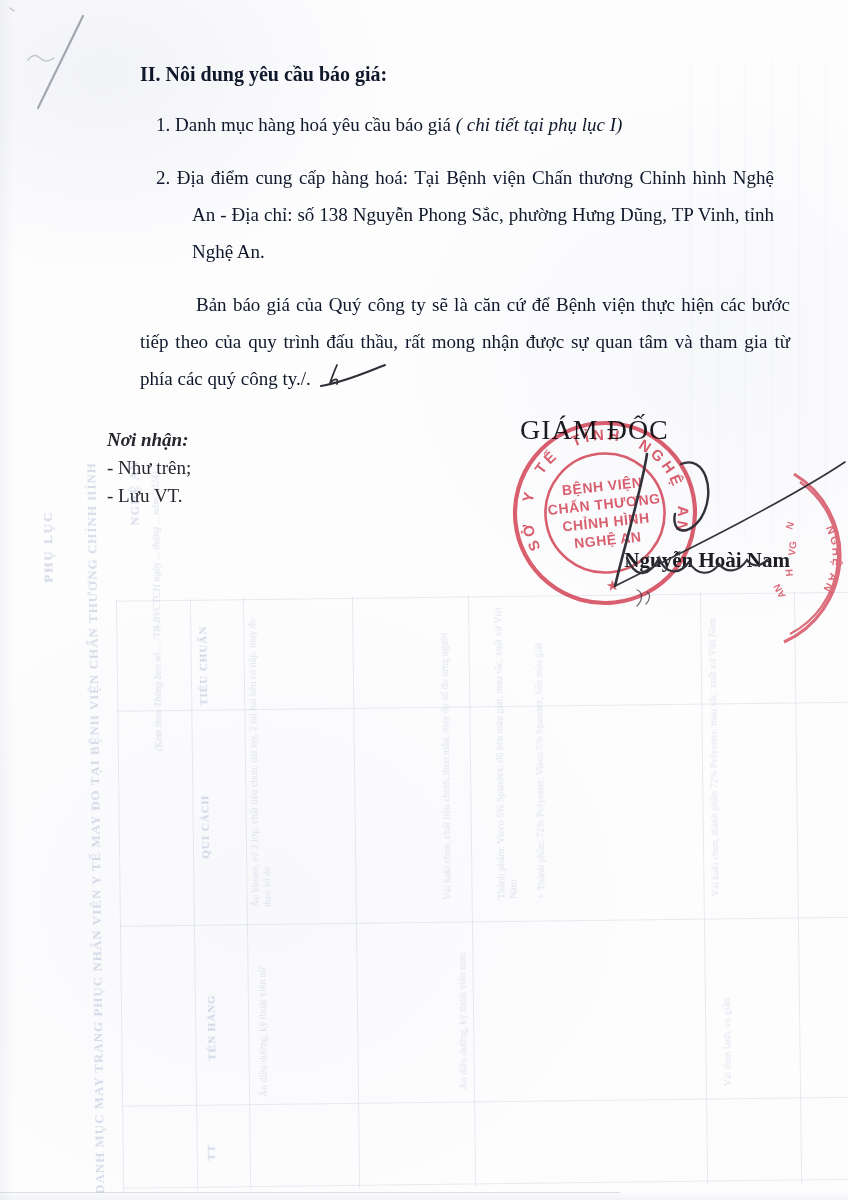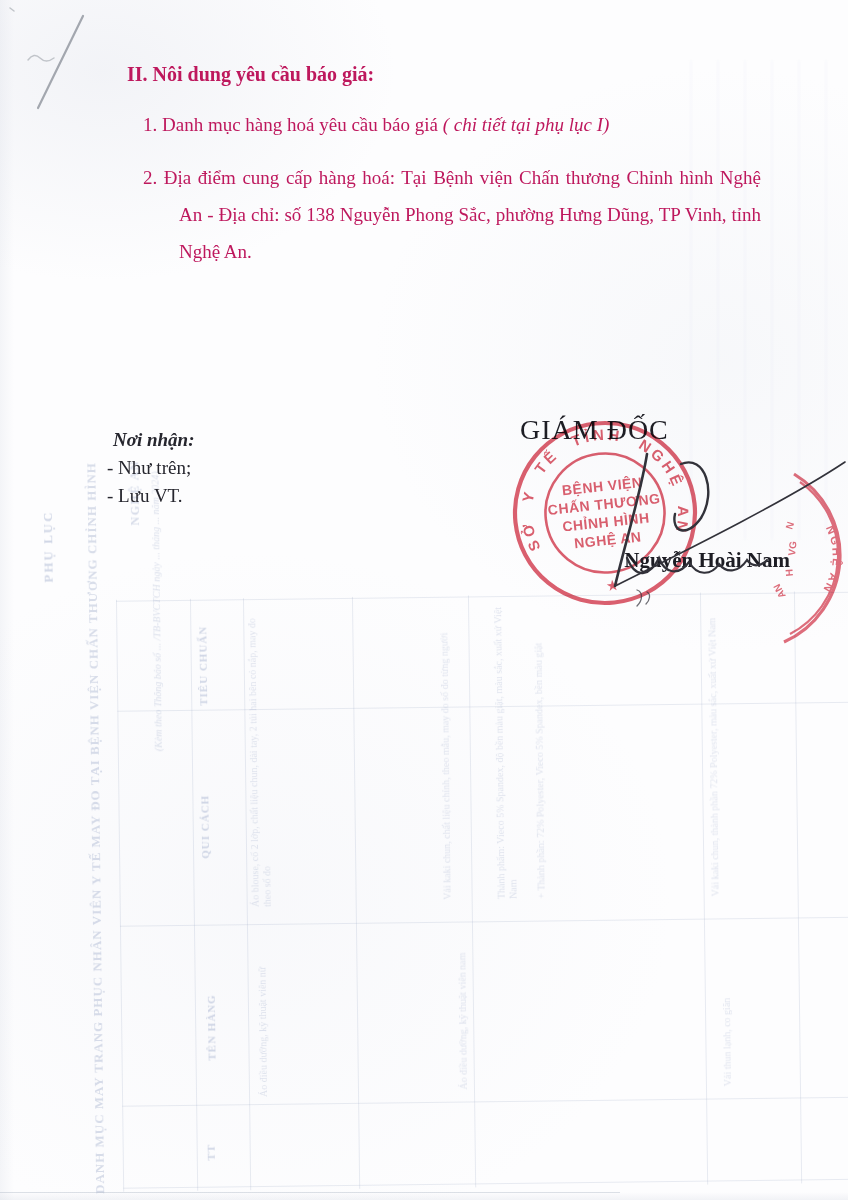--- a/index.html
+++ b/index.html
@@ -32,31 +32,31 @@
   .g-org{font-size:12px;font-weight:bold;opacity:.26;letter-spacing:1.5px;}
   .g-note{font-size:10px;font-style:italic;opacity:.22;}
   .g-head{font-size:11px;font-weight:bold;opacity:.30;letter-spacing:1px;}
   .g-cell{font-size:10px;opacity:.20;line-height:12px;}
   .smudge{
     position:absolute;z-index:1;pointer-events:none;opacity:.55;filter:blur(1px);
     background:repeating-linear-gradient(90deg, rgba(160,175,205,.12) 0 2px, rgba(160,175,205,0) 2px 27px);
   }
   
   .doc{
-    position:absolute;left:127px;top:58px;width:650px;z-index:2;
-    color:#be185d;font-size:19px;line-height:37px;text-align:justify;
+    position:absolute;left:140px;top:58px;width:650px;z-index:2;
+    color:#0f172a;font-size:19px;line-height:37px;text-align:justify;
   }
   .doc .heading{font-weight:bold;font-size:20px;line-height:32px;margin-bottom:8px;text-align:left;}
   .doc .item{margin:16px;}
   .doc .item.hang{padding-left:36px;text-indent:-36px;}
   .doc .closing{text-indent:56px;margin:0;}
   .italic{font-style:italic;}
   .flourish-svg{display:inline-block;vertical-align:-6px;margin-left:4px;}
   .recipients{position:absolute;left:107px;top:426px;z-index:2;color:#26262e;font-size:19px;line-height:28px;}
-  .recipients .label{font-weight:bold;font-style:italic;margin-left:6px;}
+  .recipients .label{font-weight:bold;font-style:italic;}
   
   .sig-title{
     position:absolute;left:520px;top:414px;width:250px;z-index:3;
     text-align:left;font-weight:normal;font-size:28px;letter-spacing:1px;color:#1d1d24;
   }
   .sig-name{
     position:absolute;left:540px;top:548px;width:250px;z-index:5;
     text-align:right;font-weight:bold;font-size:21px;color:#1d1d24;
   }
   .stamp-svg{position:absolute;left:505px;top:413px;z-index:4;mix-blend-mode:multiply;opacity:.88;transform:rotate(-6deg);}
@@ -109,20 +109,26 @@
   <div class="ghost-v g-cell wrap" style="left:706px;top:900px;width:300px;">Vải kaki chun, thành phần 72% Polyester, màu sắc, xuất xứ Việt Nam</div>
   <div class="ghost-v g-cell wrap" style="left:716px;top:1090px;width:140px;">Vải thun lạnh, co giãn</div>
 </div>
 
 <div class="smudge" style="left:690px;top:60px;width:152px;height:480px;"></div>
 
 <div class="doc">
   <div class="heading">II. Nôi dung yêu cầu báo giá:</div>
   <p class="item"><span>1. Danh mục hàng hoá yêu cầu báo giá </span><span class="italic">( chi tiết tại phụ lục I)</span></p>
   <p class="item hang"><span>2. Địa điểm cung cấp hàng hoá: Tại Bệnh viện Chấn thương Chỉnh hình Nghệ An - Địa chỉ: số 138 Nguyễn Phong Sắc, phường Hưng Dũng, TP Vinh, tỉnh Nghệ An.</span></p>
+  <p class="closing"><span>Bản báo giá của Quý công ty sẽ là căn cứ để Bệnh viện thực hiện các bước tiếp theo của quy trình đấu thầu, rất mong nhận được sự quan tâm và tham gia từ phía các quý công ty./.</span><svg class="flourish-svg" width="74" height="30" viewBox="0 0 74 30">
+      <g fill="none" stroke="#2e2e36" stroke-linecap="round">
+        <path d="M 6 25 C 30 21, 52 11, 70 4" stroke-width="2"></path>
+        <path d="M 22 4 c -3 7, -5 12, -7 18 c 5 -5, 9 -5, 7 1" stroke-width="1.8"></path>
+      </g>
+    </svg></p>
 </div>
 
 <div class="recipients">
   <div class="label">Nơi nhận:</div>
   <div>- Như trên;</div>
   <div>- Lưu VT.</div>
 </div>
 
 <div class="sig-title">GIÁM ĐỐC</div>
 <div class="sig-name">Nguyễn Hoài Nam</div>

